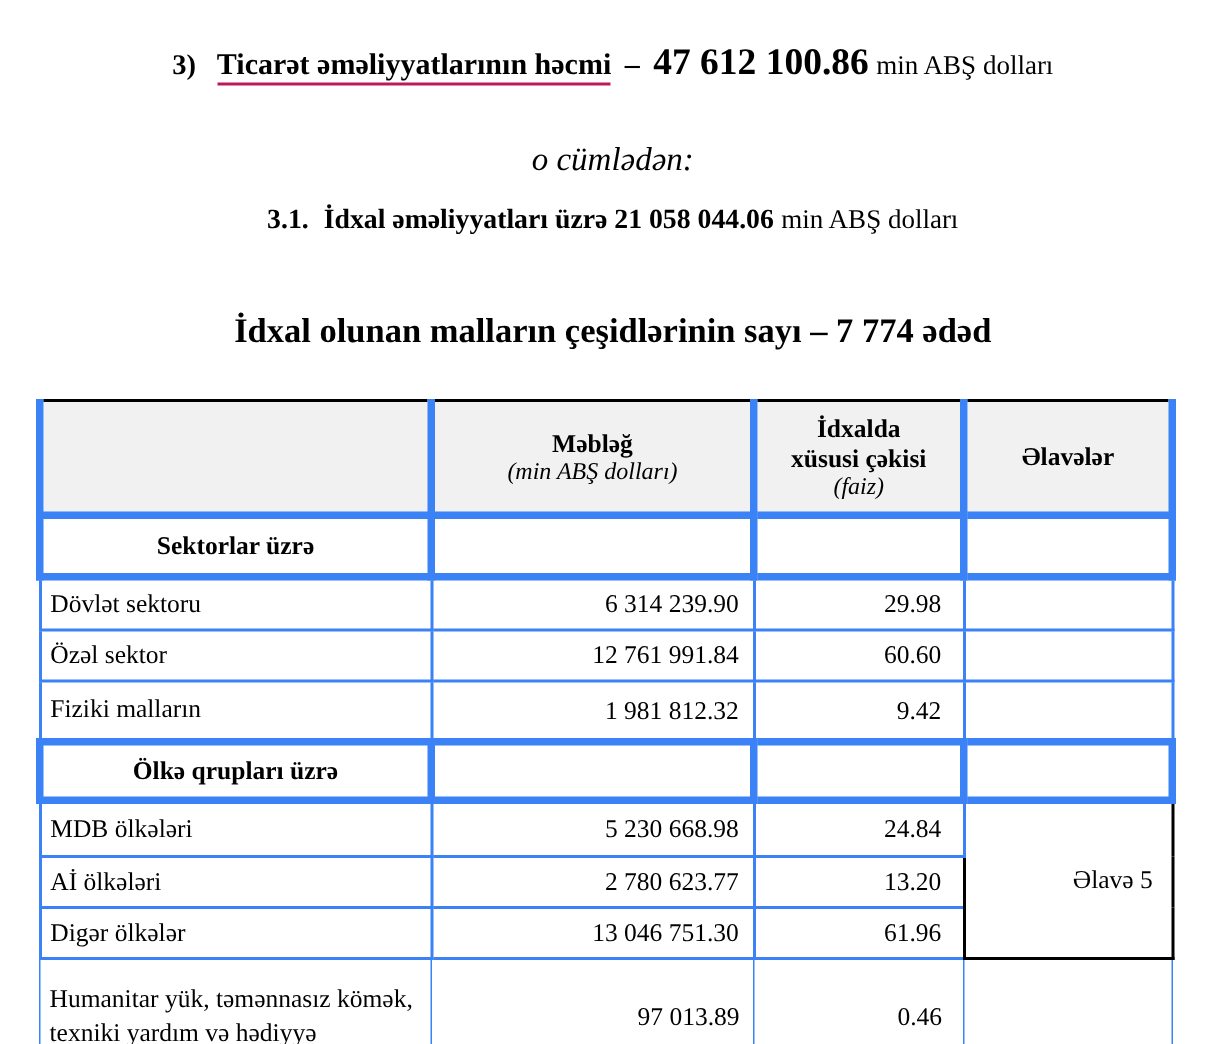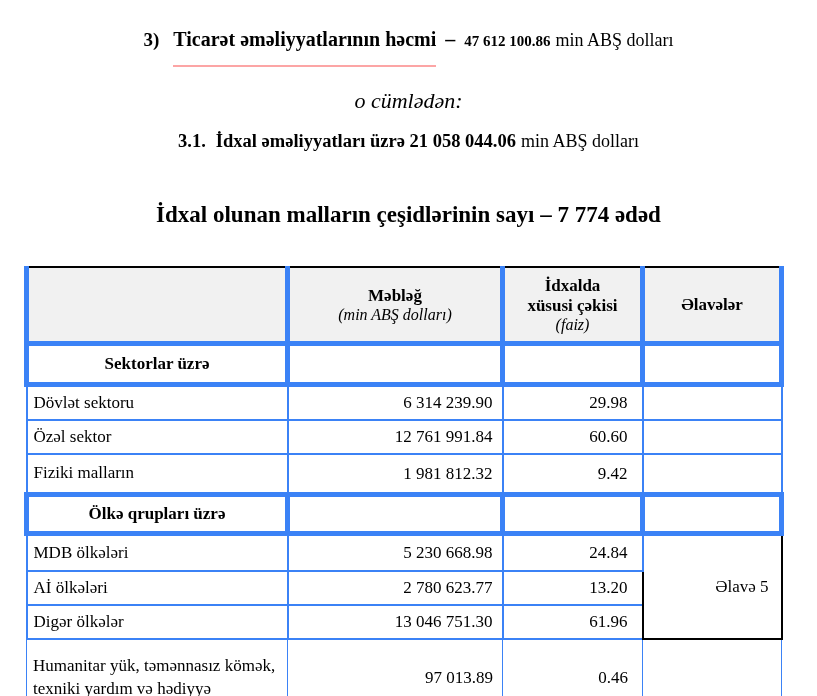--- a/index.html
+++ b/index.html
@@ -15,25 +15,25 @@
   
   .h-main {
     margin: 28px 0 0 0;
     text-align: center;
     font-size: 20px;
     font-weight: bold;
     white-space: nowrap;
   }
   .h-main .h-num { margin-right: 14px; font-size: 19px; }
   .h-main .h-title {
-    border-bottom: 2px solid #fca5a5;
-    padding-bottom: 15px;
+    border-bottom: 2px solid #be185d;
+    padding-bottom: 1px;
   }
   .h-main .h-dash { margin: 0 9px; font-weight: bold; }
-  .h-main .h-value { font-size: 15px; }
+  .h-main .h-value { font-size: 25px; }
   .h-main .h-unit { font-weight: normal; font-size: 18px; margin-left: 5px; }
 
   .h-intro {
     margin: 37px 0 0 0;
     text-align: center;
     font-style: italic;
     font-size: 22px;
   }
 
   .h-sub {

